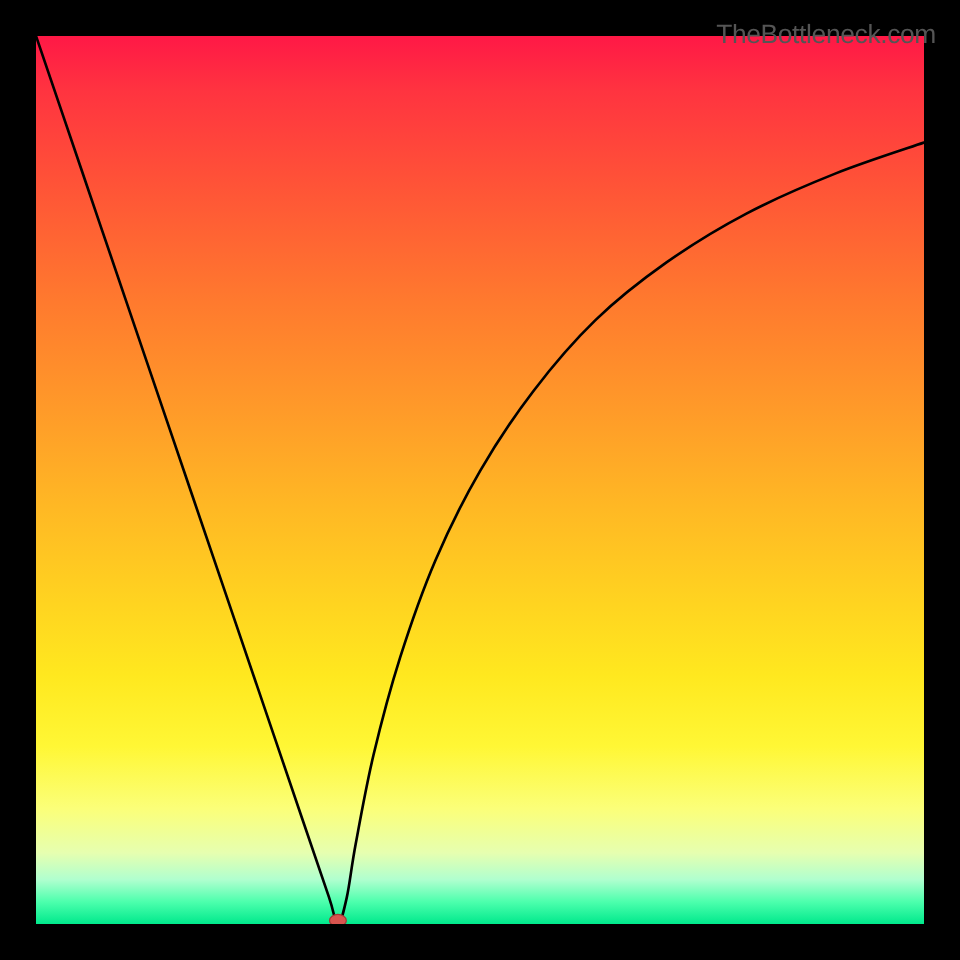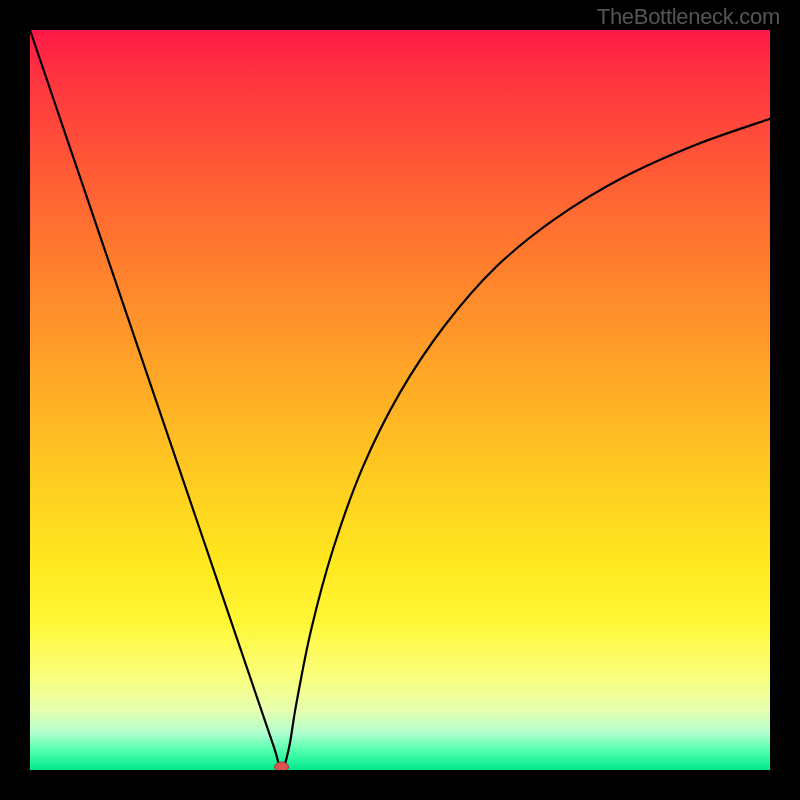--- a/index.html
+++ b/index.html
@@ -6,21 +6,21 @@
   body {
     width: 800px;
     height: 800px;
     background: #000;
     position: relative;
     overflow: hidden;
     font-family: Arial, Helvetica, sans-serif;
   }
   .watermark {
     position: absolute;
-    top: 4px;
+    top: 16px;
     right: 20px;
     color: #555;
     font-size: 22px;
     font-weight: 500;
     z-index: 10;
     letter-spacing: -0.3px;
   }
   .plot-area {
     position: absolute;
     left: 30px;

